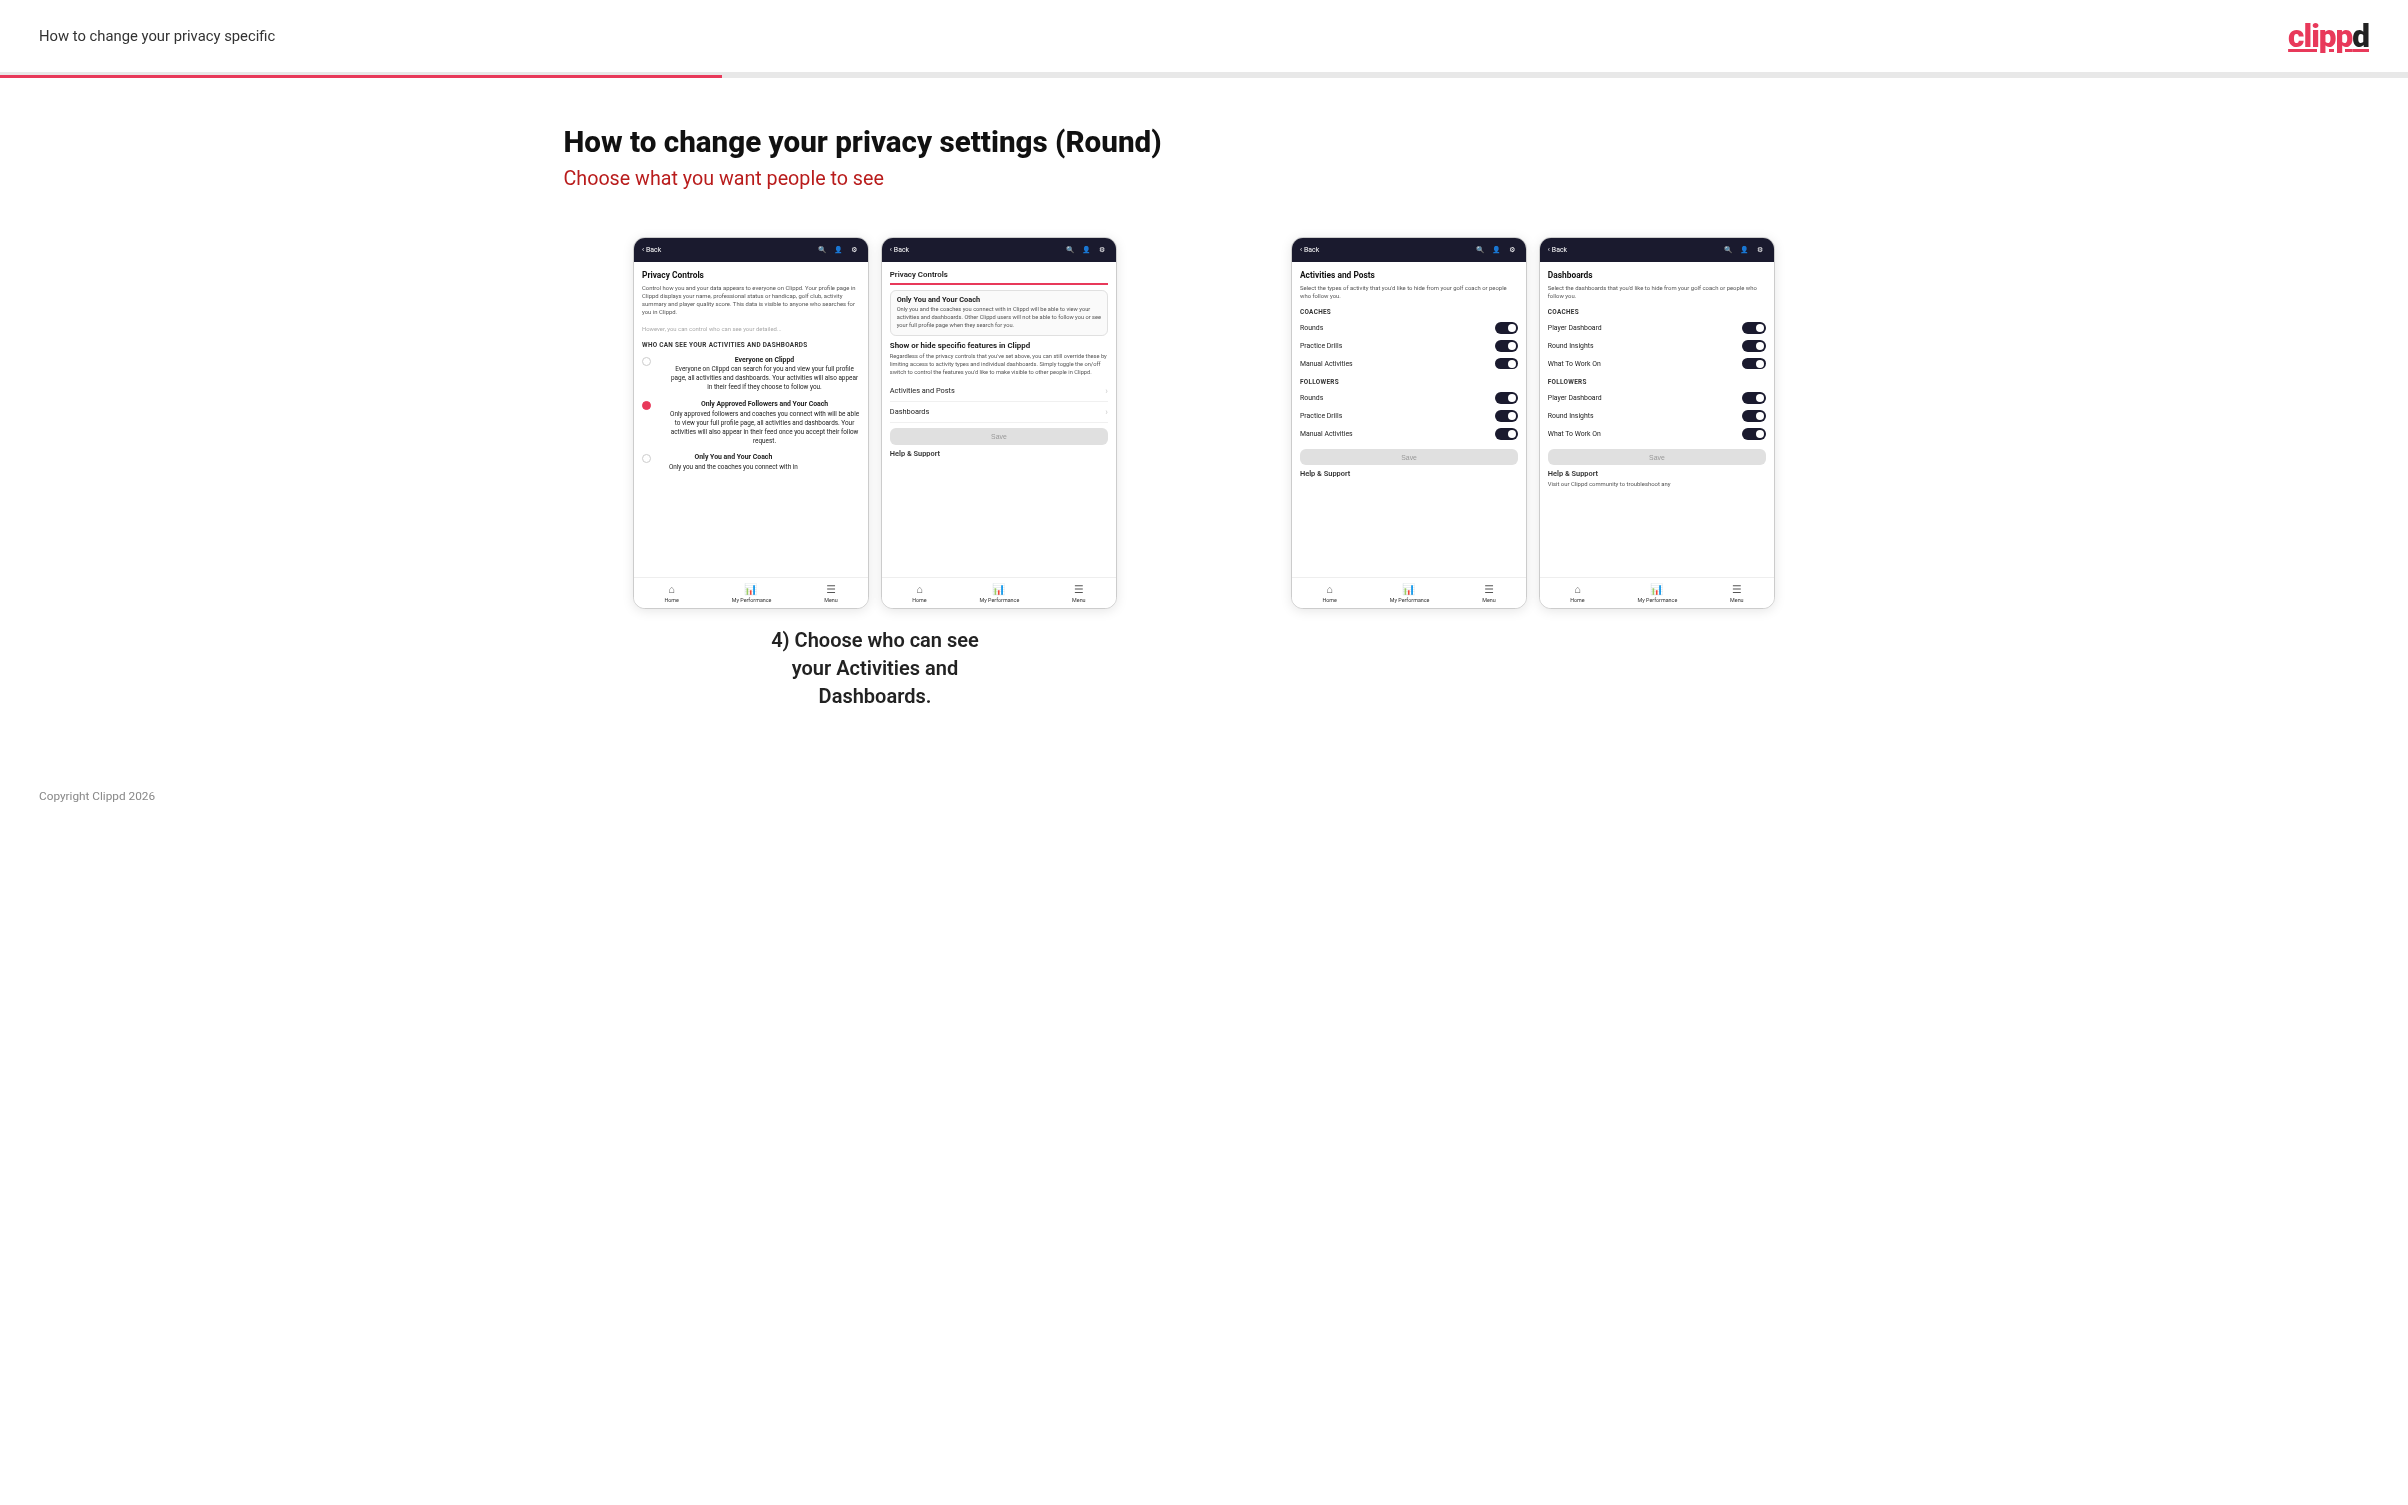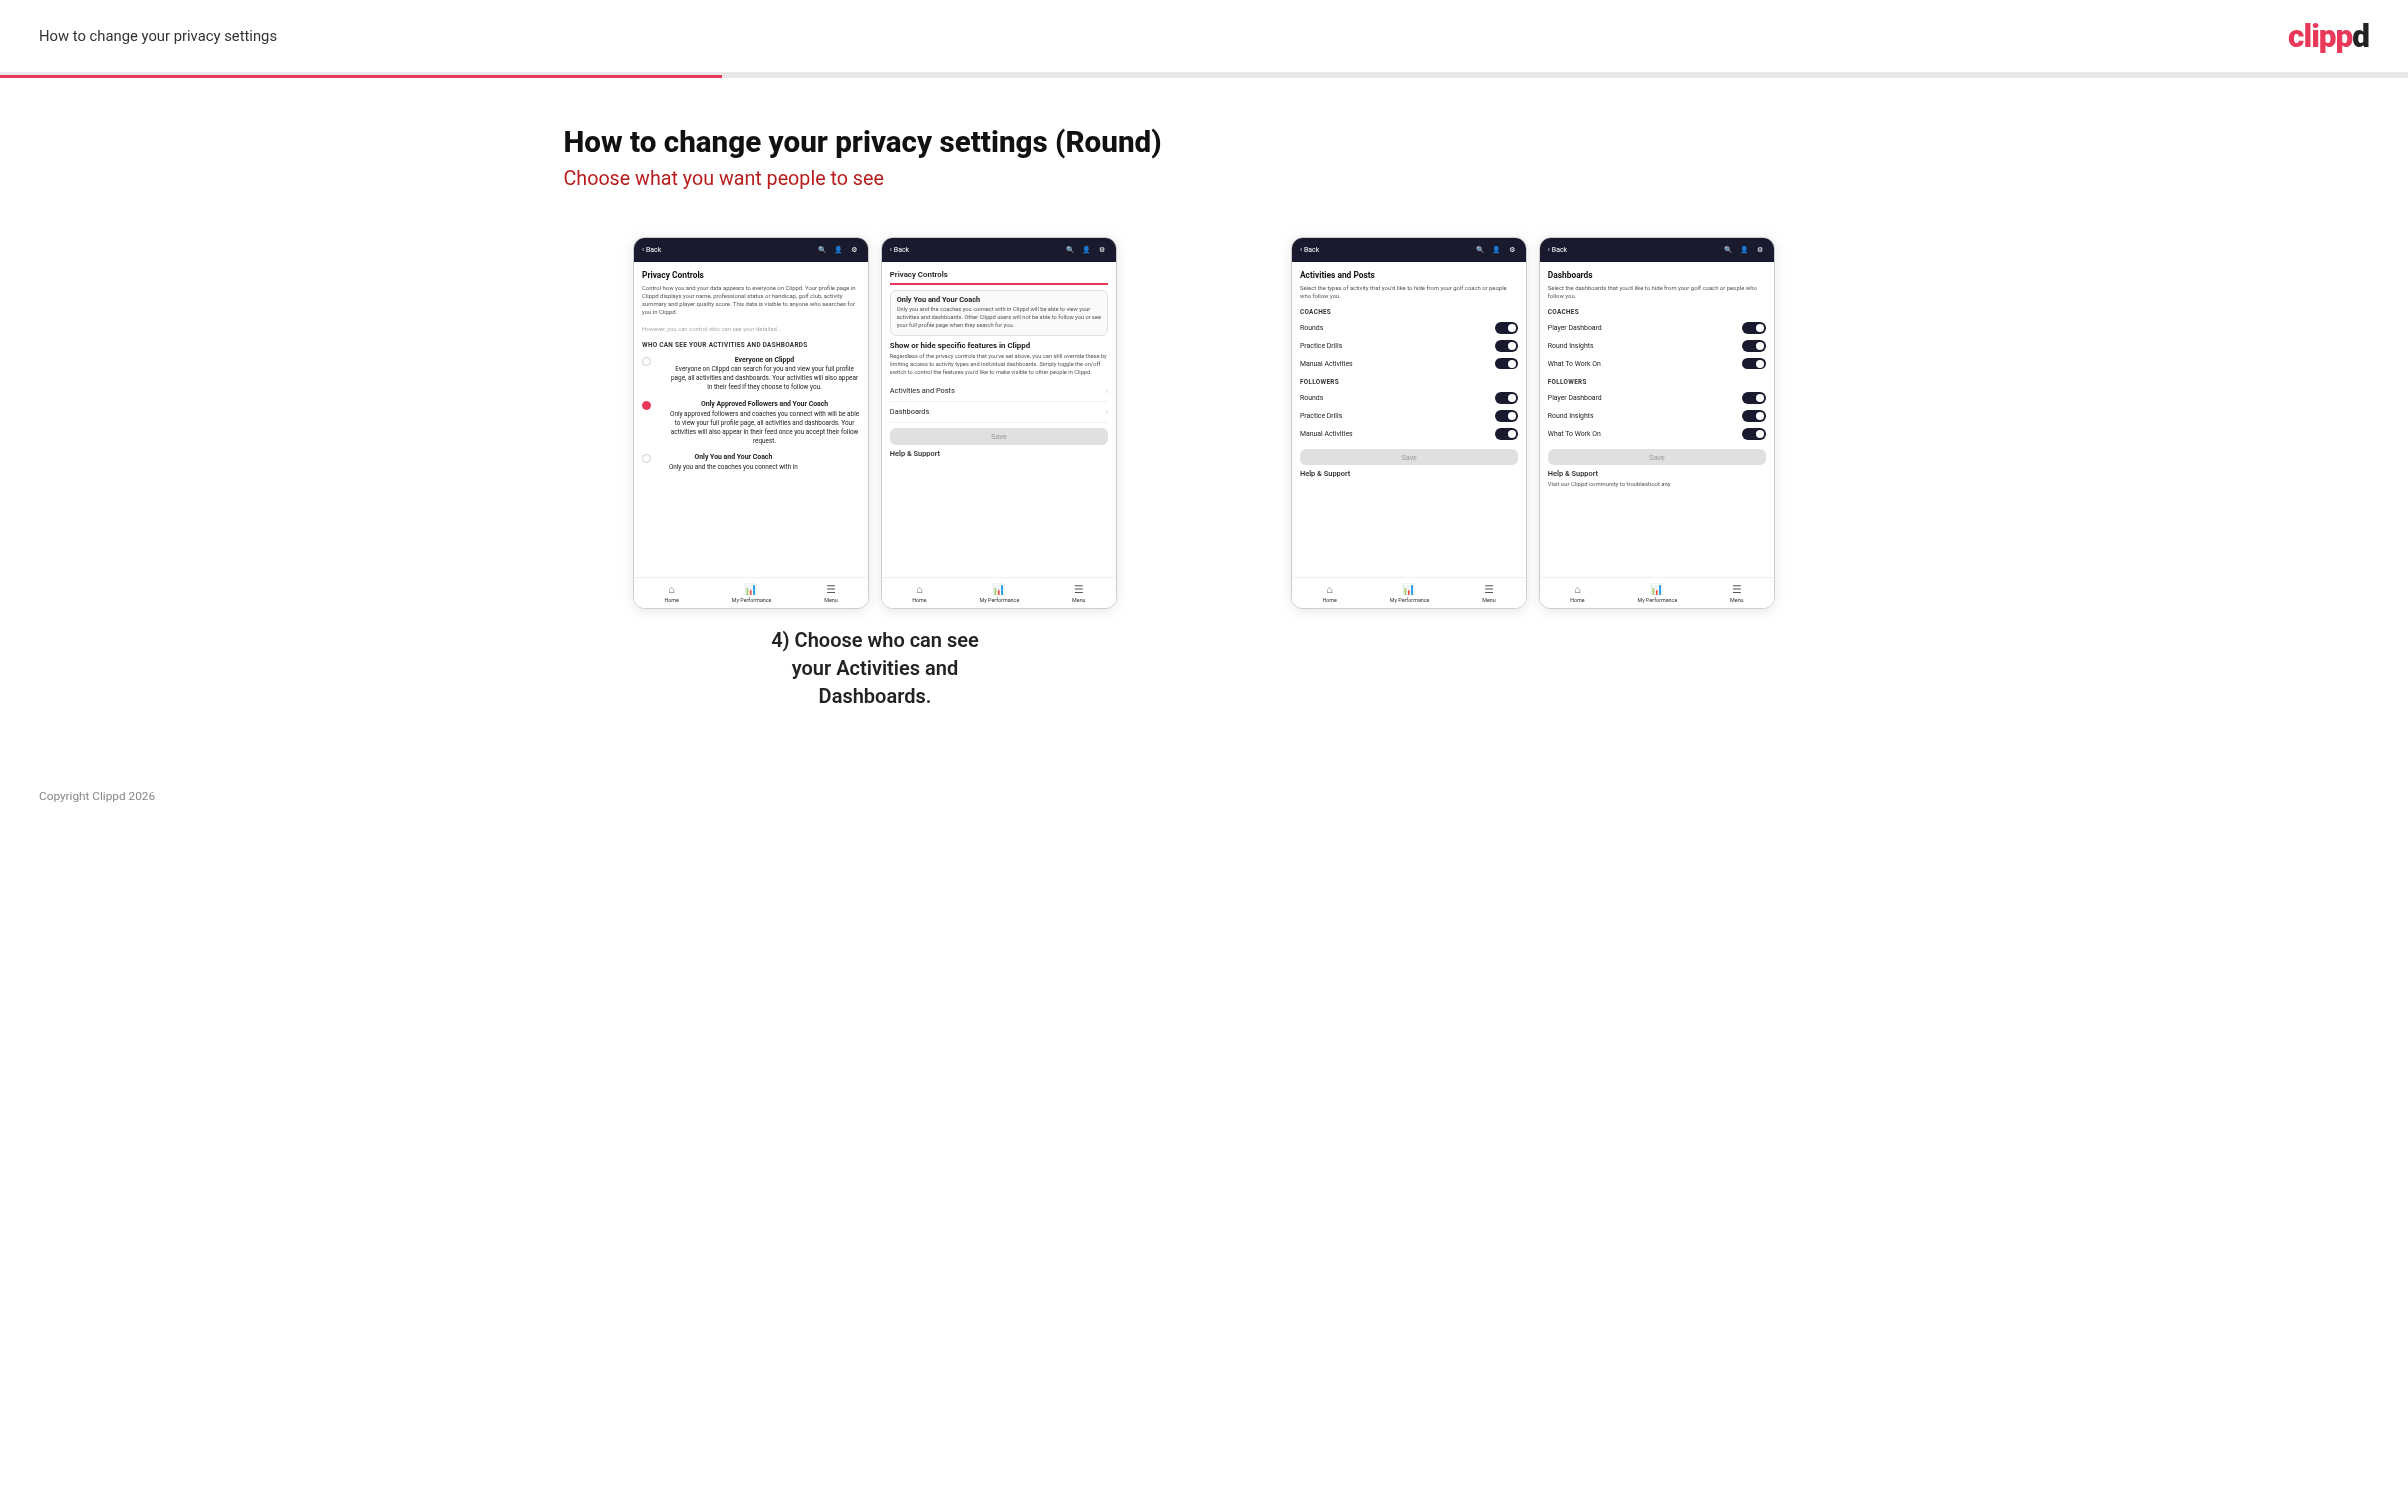--- a/index.html
+++ b/index.html
@@ -21,20 +21,21 @@
     }
     .top-bar-title {
       font-size: 14.8px;
       color: #333;
     }
     .logo {
       font-size: 31.5px;
       font-weight: 900;
       color: #e8395a;
       letter-spacing: -1px;
+      text-decoration: underline;
     }
     .logo span {
       color: #222;
     }
 
     
     .accent-line {
       height: 3px;
       background: linear-gradient(to right, #e8395a 30%, #e8e8e8 30%);
       margin: 0;
@@ -344,21 +345,21 @@
     .footer {
       padding: 19.7px 39px;
       font-size: 11.8px;
       color: #888;
     }
   </style>
 </head>
 <body>
 
 <div class="top-bar">
-  <span class="top-bar-title">How to change your privacy settings</span>
+  <span class="top-bar-title">How to change your privacy specific</span>
   <span class="logo">clipp<span>d</span></span>
 </div>
 <div class="accent-line"></div>
 
 <div class="main-content">
   <h1 class="page-heading">How to change your privacy settings (Round)</h1>
   <p class="page-subheading">Choose what you want people to see</p>
 
   <div class="screenshots-row">
 

